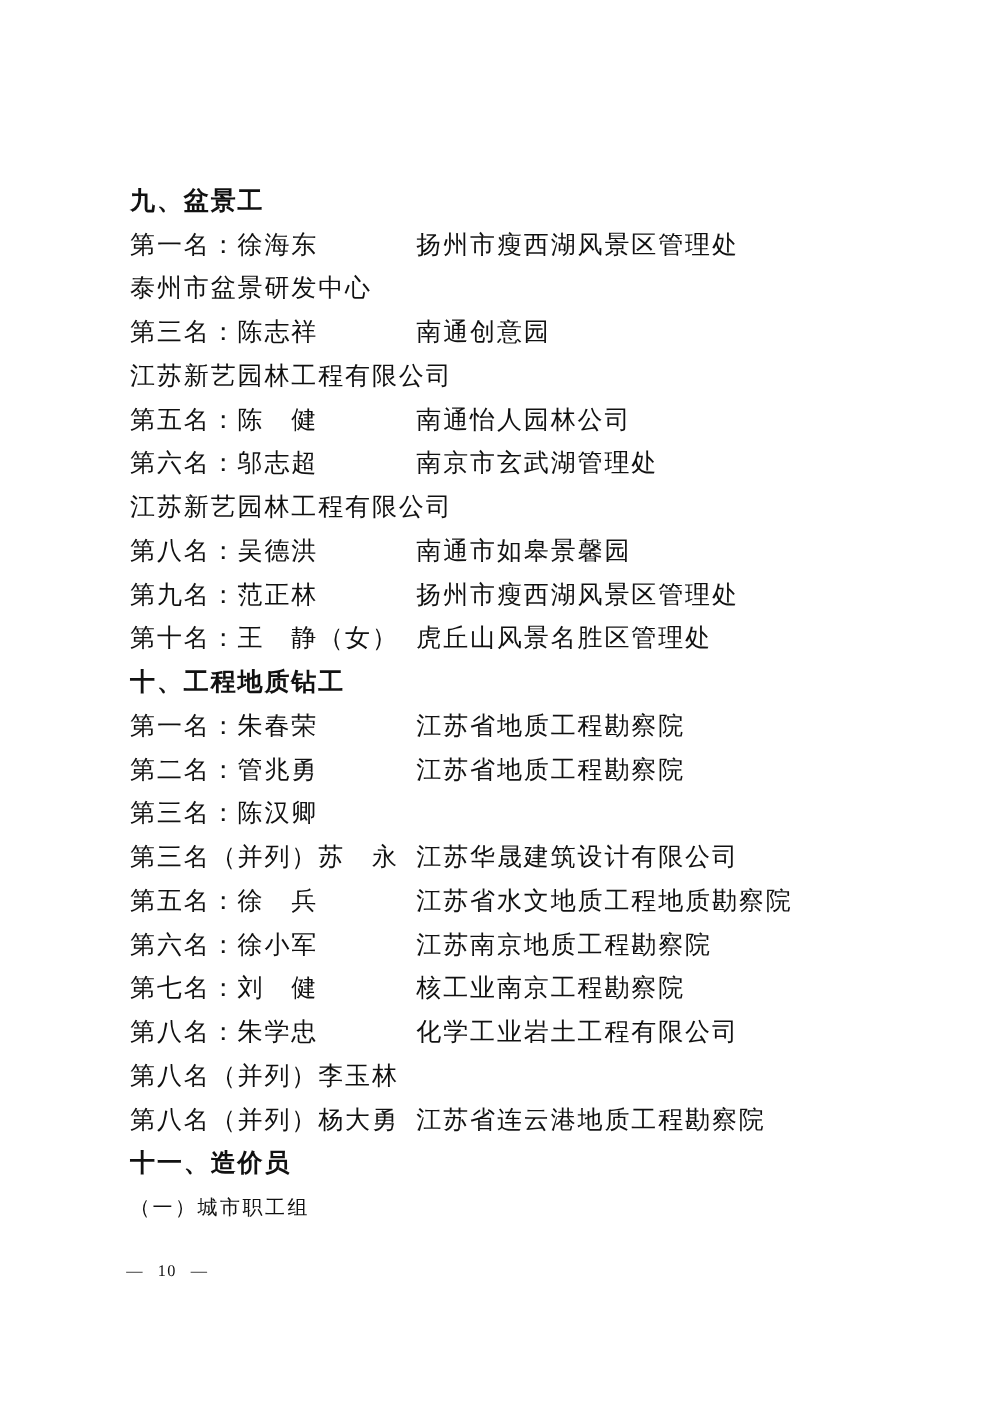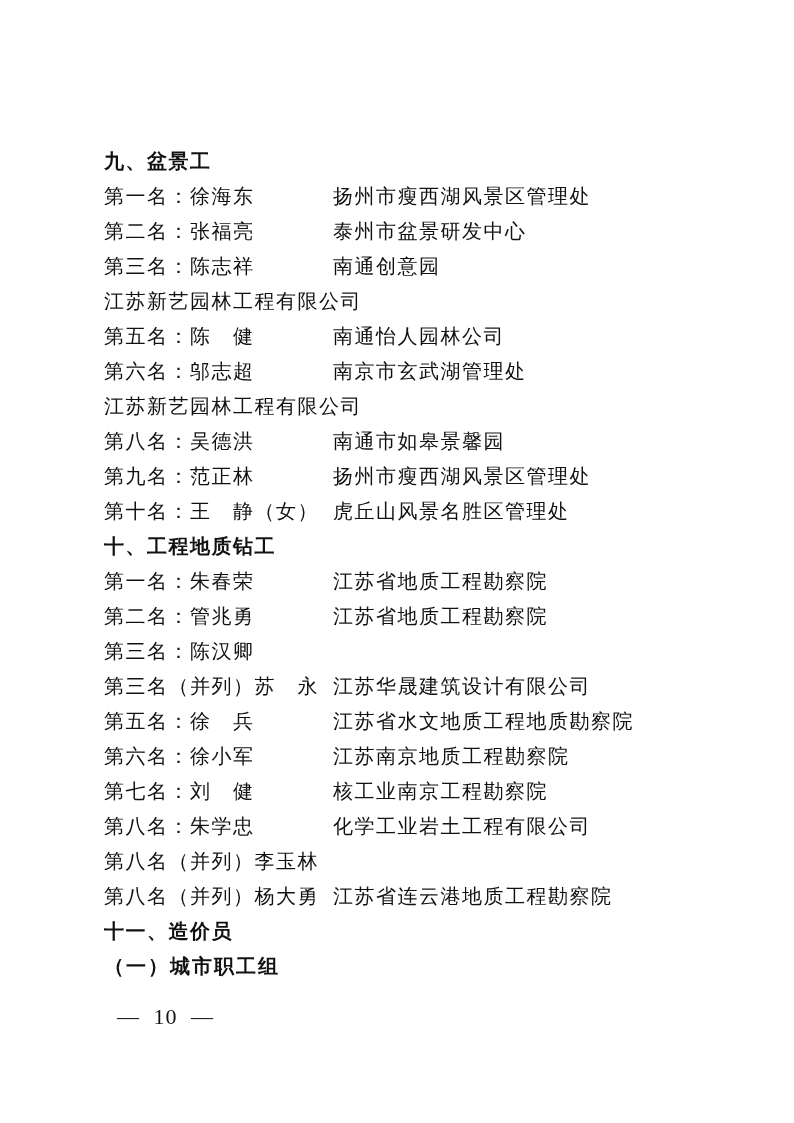--- a/index.html
+++ b/index.html
@@ -46,49 +46,47 @@
   }
   .row .org {
     white-space: nowrap;
   }
   .row .org.tight {
     letter-spacing: 0.5px;
   }
   .subheading {
     height: 35px;
     line-height: 35px;
-    font-size: 20px;
+    font-size: 16px;
     letter-spacing: 2px;
     white-space: nowrap;
-    font-weight: bold;
   }
   .footer {
     position: absolute;
-    left: 117px;
+    left: 101px;
     top: 1005px;
     height: 24px;
     line-height: 24px;
-    font-size: 22px;
+    font-size: 13px;
     word-spacing: 7px;
     letter-spacing: 1px;
     color: #111111;
   }
 </style>
 </head>
 <body>
 
 <div class="page">
   <div class="content" id="content">
       <h2 class="sec-heading">九、盆景工</h2>
       <div class="row">
         <span class="left"><span>第一名：</span><span>徐海东</span></span>
         <span class="org">扬州市瘦西湖风景区管理处</span>
       </div>
       <div class="row">
-        <span class="left"><span>第二名：</span><span>张福亮</span></span>
         <span class="org">泰州市盆景研发中心</span>
       </div>
       <div class="row">
         <span class="left"><span>第三名：</span><span>陈志祥</span></span>
         <span class="org">南通创意园</span>
       </div>
       <div class="row">
         <span class="org">江苏新艺园林工程有限公司</span>
       </div>
       <div class="row">

